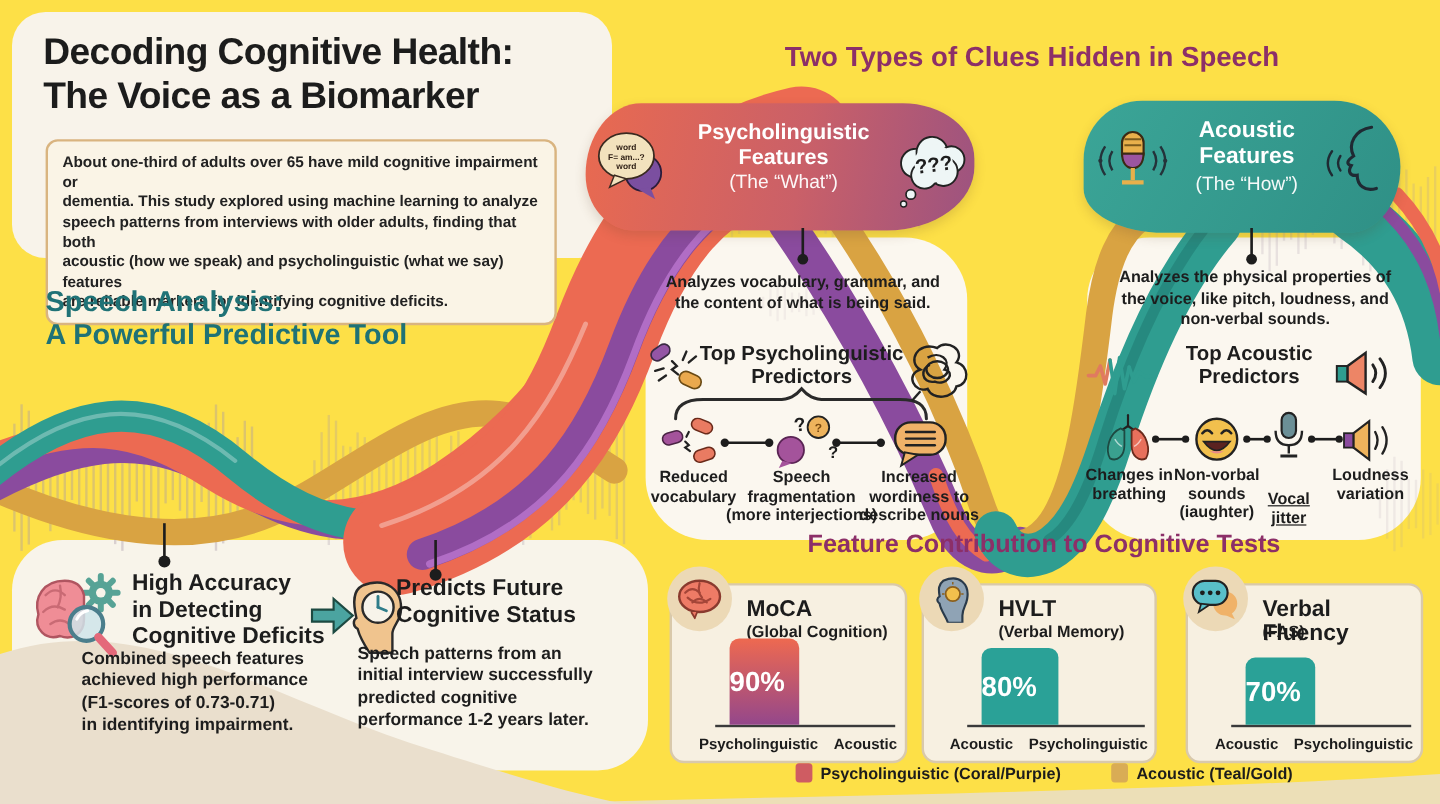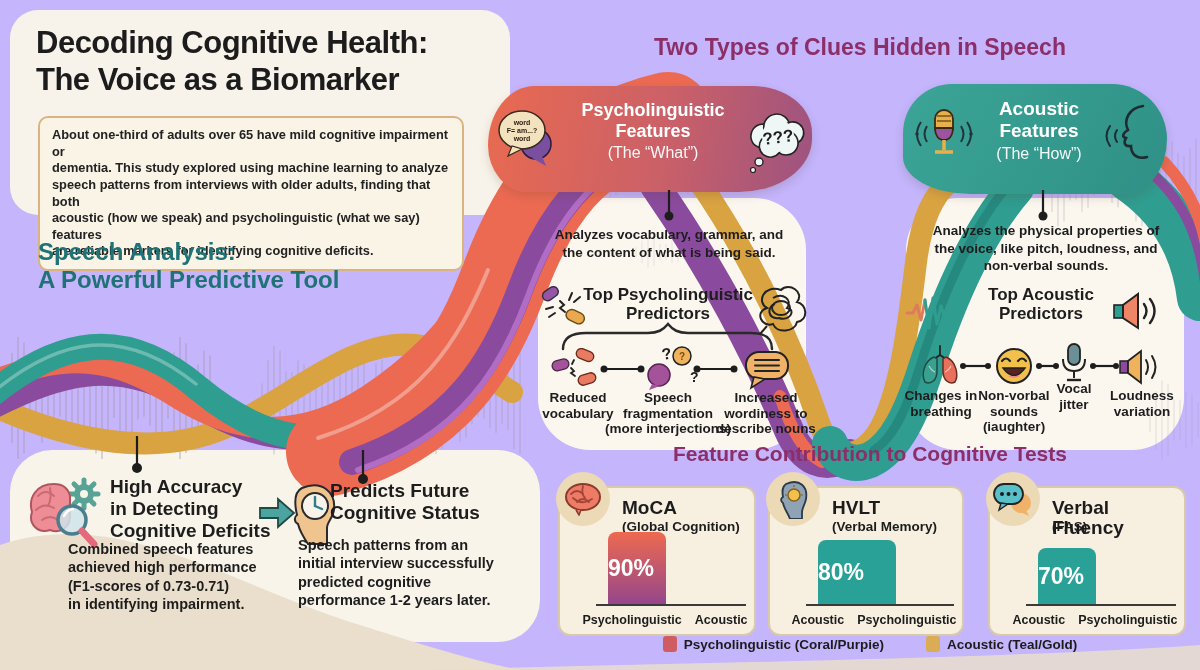--- a/index.html
+++ b/index.html
@@ -1,17 +1,17 @@
 <!DOCTYPE html>
 <html><head>
 <meta charset="utf-8">
 <style>
   html,body{margin:0;padding:0;}
   body{font-family:"Liberation Sans",sans-serif;background:#ddd;}
-  #canvas{position:relative;width:1200px;height:670px;background:#c4b5fd;overflow:hidden;}
+  #canvas{position:relative;width:1200px;height:670px;background:#fde047;overflow:hidden;}
   .abs{position:absolute;}
   .pre{white-space:pre-line;}
   svg{display:block;}
   .title{font-size:31px;font-weight:800;color:#1c1c1c;line-height:1.2;letter-spacing:-0.5px;}
   .intro-box{width:398px;border:2px solid #d9b480;border-radius:10px;background:#faf4e6;padding:9px 12px;
              font-size:12.8px;font-weight:700;color:#222;line-height:1.3;}
   .teal-heading{font-size:24px;font-weight:800;color:#1f7276;line-height:1.18;}
   .purple-heading{font-size:23px;font-weight:800;color:#8c2f68;text-align:center;}
   .bubble{border-radius:70px 90px 110px 60px / 90px 70px 80px 70px;box-shadow:0 4px 10px rgba(90,60,40,.18);}
   .bubble-psy{background:linear-gradient(100deg,#e96a50 0%,#ca6068 55%,#9c5380 100%);}
@@ -423,21 +423,21 @@
   <div class="abs pred-label pre" style="left:968px;top:388px;width:92px;">Non-vorbal
 sounds
 (iaughter)</div>
 
   <svg class="abs" style="left:1059px;top:342px;" width="30" height="44" viewBox="0 0 30 44">
     <rect x="9" y="2" width="12" height="21" rx="6" fill="#6b8f96" stroke="#222" stroke-width="1.8"></rect>
     <path d="M4 17 q0 12 11 12 q11 0 11 -12" fill="none" stroke="#222" stroke-width="2"></path>
     <line x1="15" y1="29" x2="15" y2="36" stroke="#222" stroke-width="2"></line>
     <line x1="8" y1="38" x2="22" y2="38" stroke="#222" stroke-width="2.4"></line>
   </svg>
-  <div class="abs pred-label pre" style="left:1043px;top:381px;width:62px;">Vocal
+  <div class="abs pred-label pre" style="left:1043px;top:408px;width:62px;text-decoration:underline;">Vocal
 jitter</div>
 
   <svg class="abs" style="left:1118px;top:348px;" width="44" height="38" viewBox="0 0 44 38">
     <rect x="2" y="13" width="8" height="12" fill="#8a4b9e" stroke="#222" stroke-width="1.5"></rect>
     <polygon points="10,13 23,3 23,35 10,25" fill="#eeb35c" stroke="#222" stroke-width="1.8"></polygon>
     <g stroke="#222" stroke-width="2" fill="none" stroke-linecap="round">
       <path d="M28 12 q4 7 0 14"></path>
         <path d="M34 8 q7 11 0 22"></path>
     </g>
   </svg>
@@ -533,21 +533,21 @@
         <g stroke="#8a5f1d" stroke-width="1.2">
           <line x1="18" y1="6" x2="18" y2="8"></line>
             <line x1="9" y1="16" x2="11" y2="16"></line>
             <line x1="25" y1="16" x2="27" y2="16"></line>
         </g>
       </svg>
     </div>
     <div class="abs card-title" style="left:62px;top:10px;">HVLT</div>
     <div class="abs card-sub" style="left:62px;top:31px;">(Verbal Memory)</div>
     <div class="abs axis" style="left:36px;right:8px;bottom:28px;"></div>
-    <div class="abs bar bar-teal" style="left: 48px; width: 78px; bottom: 30px; height: 64px;">
+    <div class="abs bar bar-teal" style="left: 48px; width: 64px; bottom: 30px; height: 64px;">
       <span>80%</span>
     </div>
     <div class="abs bar-labels" style="left:16px;right:0;bottom:7px;">
       <span>Acoustic</span>
       <span>Psycholinguistic</span>
     </div>
   </div>
 
   <div class="abs card" style="left:988px;top:486px;width:194px;height:146px;">
     <div class="abs icon-circle" style="left:-4px;top:-16px;">

